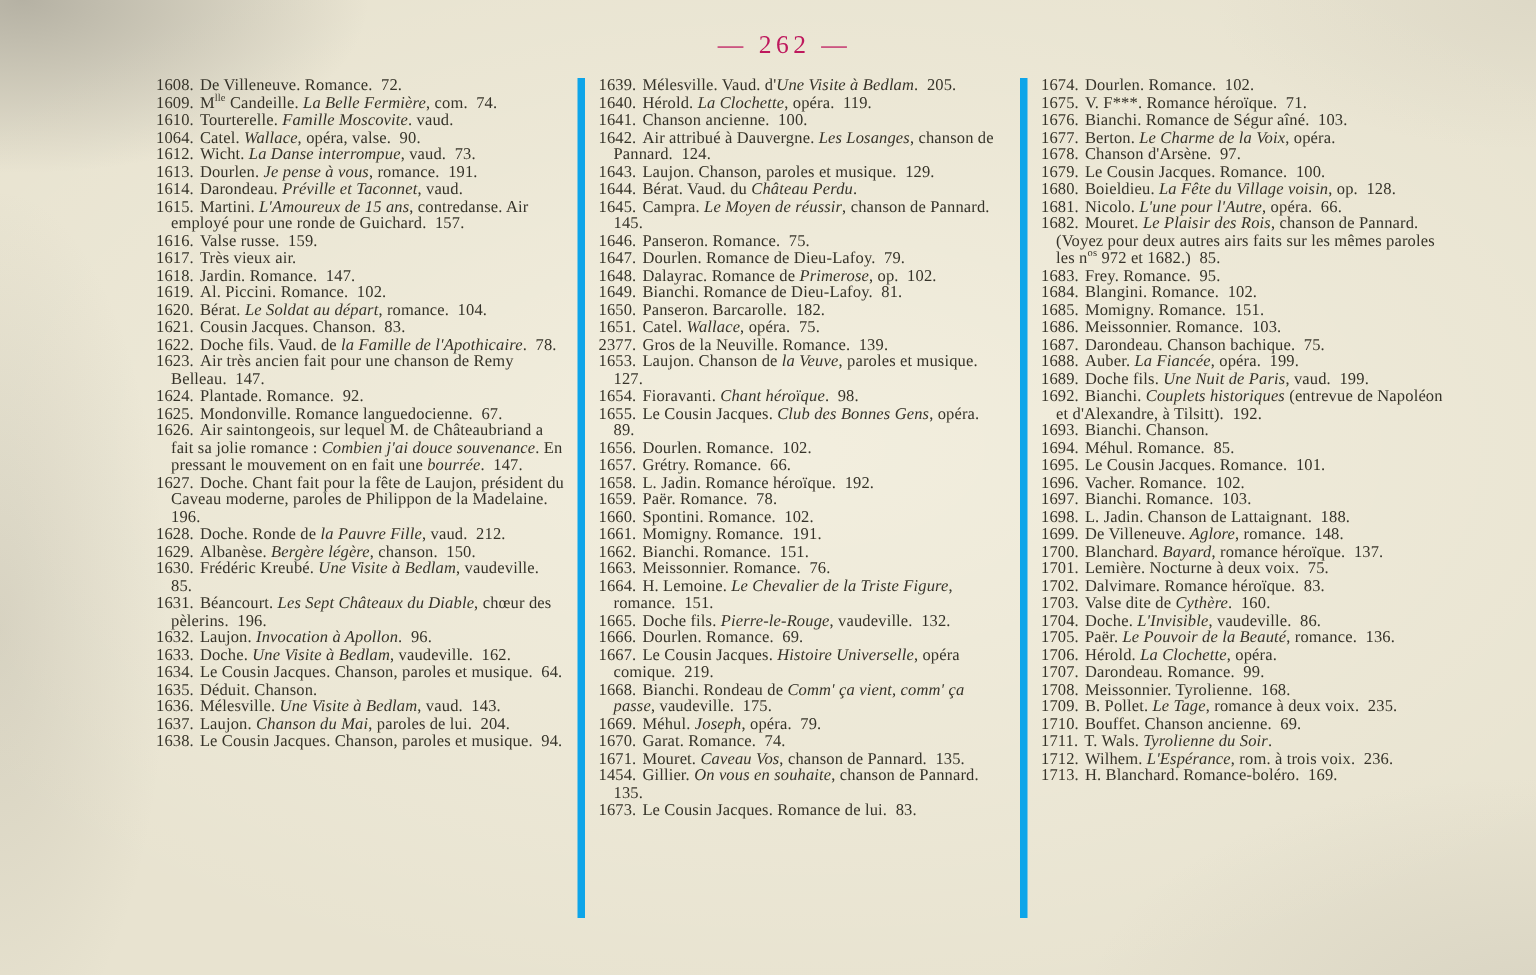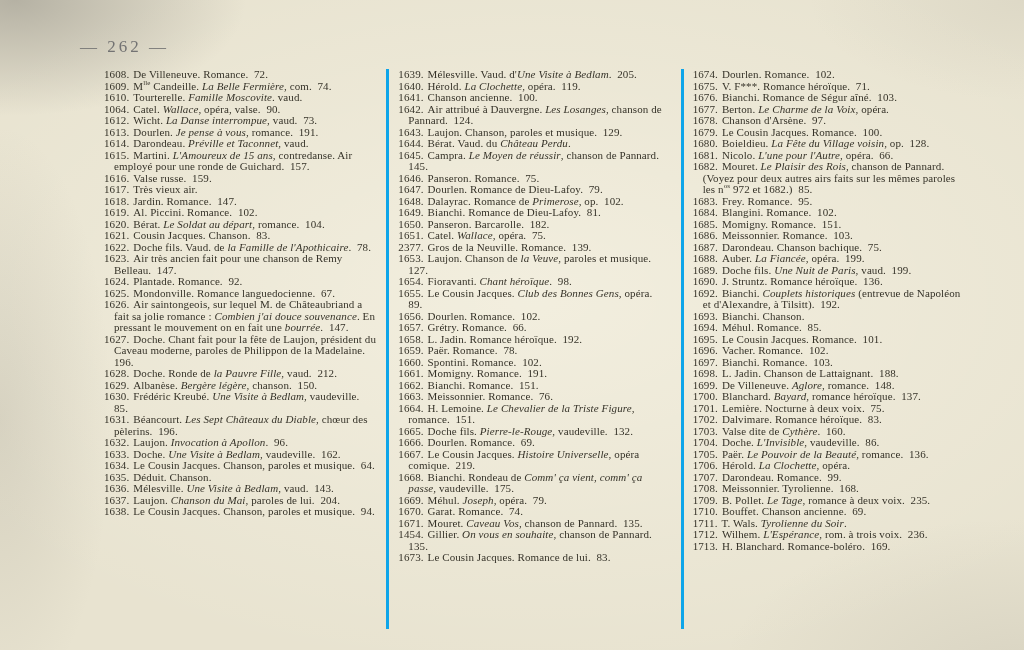--- a/index.html
+++ b/index.html
@@ -13,28 +13,28 @@
       radial-gradient(ellipse 300px 140px at 100% 0%,    rgba(146,142,130,0.12), rgba(146,142,130,0) 72%),
       radial-gradient(ellipse 880px 480px at 52% 46%,    rgba(255,252,240,0.45), rgba(255,252,240,0) 78%);
     font-family:"Liberation Serif","DejaVu Serif",serif;
     color:#363329;
   }
   .page{
     position:relative;width:1024px;height:650px;box-sizing:border-box;
     padding:20px 58px 0 80px;
   }
   .page-number{
-    text-align:left;font-size:17px;letter-spacing:3px;
-    margin:17px 0 12px 0;color:#737373;
+    text-align:center;font-size:17px;letter-spacing:3px;
+    margin:0 0 12px 0;color:#be185d;
   }
   .columns{display:flex;align-items:stretch;height:560px;margin-left:24px;}
   .col{flex:1 1 0;box-sizing:border-box;padding:0 9px;overflow:hidden;}
   .col:first-child{padding-left:0;}
   .col:last-child{padding-right:0;}
-  .col + .col{border-left:3px solid #0ea5e9;}
+  .col + .col{border-left:5px solid #0ea5e9;}
   .entry{
     margin:0;padding-left:10px;text-indent:-10px;
     font-size:11px;line-height:11.5px;
     letter-spacing:0.1px;white-space:pre-wrap;
   }
   .entry .num{margin-right:4px;}
   .entry i{font-style:italic;}
   .entry sup{font-size:7px;line-height:0;vertical-align:super;}
 </style>
 </head>
@@ -123,21 +123,20 @@
         <p class="entry"><span class="num">1680.</span>Boieldieu. <i>La Fête du Village voisin</i>, op.  128.</p>
         <p class="entry"><span class="num">1681.</span>Nicolo. <i>L'une pour l'Autre</i>, opéra.  66.</p>
         <p class="entry"><span class="num">1682.</span>Mouret. <i>Le Plaisir des Rois</i>, chanson de Pannard. (Voyez pour deux autres airs faits sur les mêmes paroles les n<sup>os</sup> 972 et 1682.)  85.</p>
         <p class="entry"><span class="num">1683.</span>Frey. Romance.  95.</p>
         <p class="entry"><span class="num">1684.</span>Blangini. Romance.  102.</p>
         <p class="entry"><span class="num">1685.</span>Momigny. Romance.  151.</p>
         <p class="entry"><span class="num">1686.</span>Meissonnier. Romance.  103.</p>
         <p class="entry"><span class="num">1687.</span>Darondeau. Chanson bachique.  75.</p>
         <p class="entry"><span class="num">1688.</span>Auber. <i>La Fiancée</i>, opéra.  199.</p>
         <p class="entry"><span class="num">1689.</span>Doche fils. <i>Une Nuit de Paris</i>, vaud.  199.</p>
-        <p class="entry"><span class="num">1690.</span>J. Struntz. Romance héroïque.  136.</p>
         <p class="entry"><span class="num">1692.</span>Bianchi. <i>Couplets historiques</i> (entrevue de Napoléon et d'Alexandre, à Tilsitt).  192.</p>
         <p class="entry"><span class="num">1693.</span>Bianchi. Chanson.</p>
         <p class="entry"><span class="num">1694.</span>Méhul. Romance.  85.</p>
         <p class="entry"><span class="num">1695.</span>Le Cousin Jacques. Romance.  101.</p>
         <p class="entry"><span class="num">1696.</span>Vacher. Romance.  102.</p>
         <p class="entry"><span class="num">1697.</span>Bianchi. Romance.  103.</p>
         <p class="entry"><span class="num">1698.</span>L. Jadin. Chanson de Lattaignant.  188.</p>
         <p class="entry"><span class="num">1699.</span>De Villeneuve. <i>Aglore</i>, romance.  148.</p>
         <p class="entry"><span class="num">1700.</span>Blanchard. <i>Bayard</i>, romance héroïque.  137.</p>
         <p class="entry"><span class="num">1701.</span>Lemière. Nocturne à deux voix.  75.</p>

